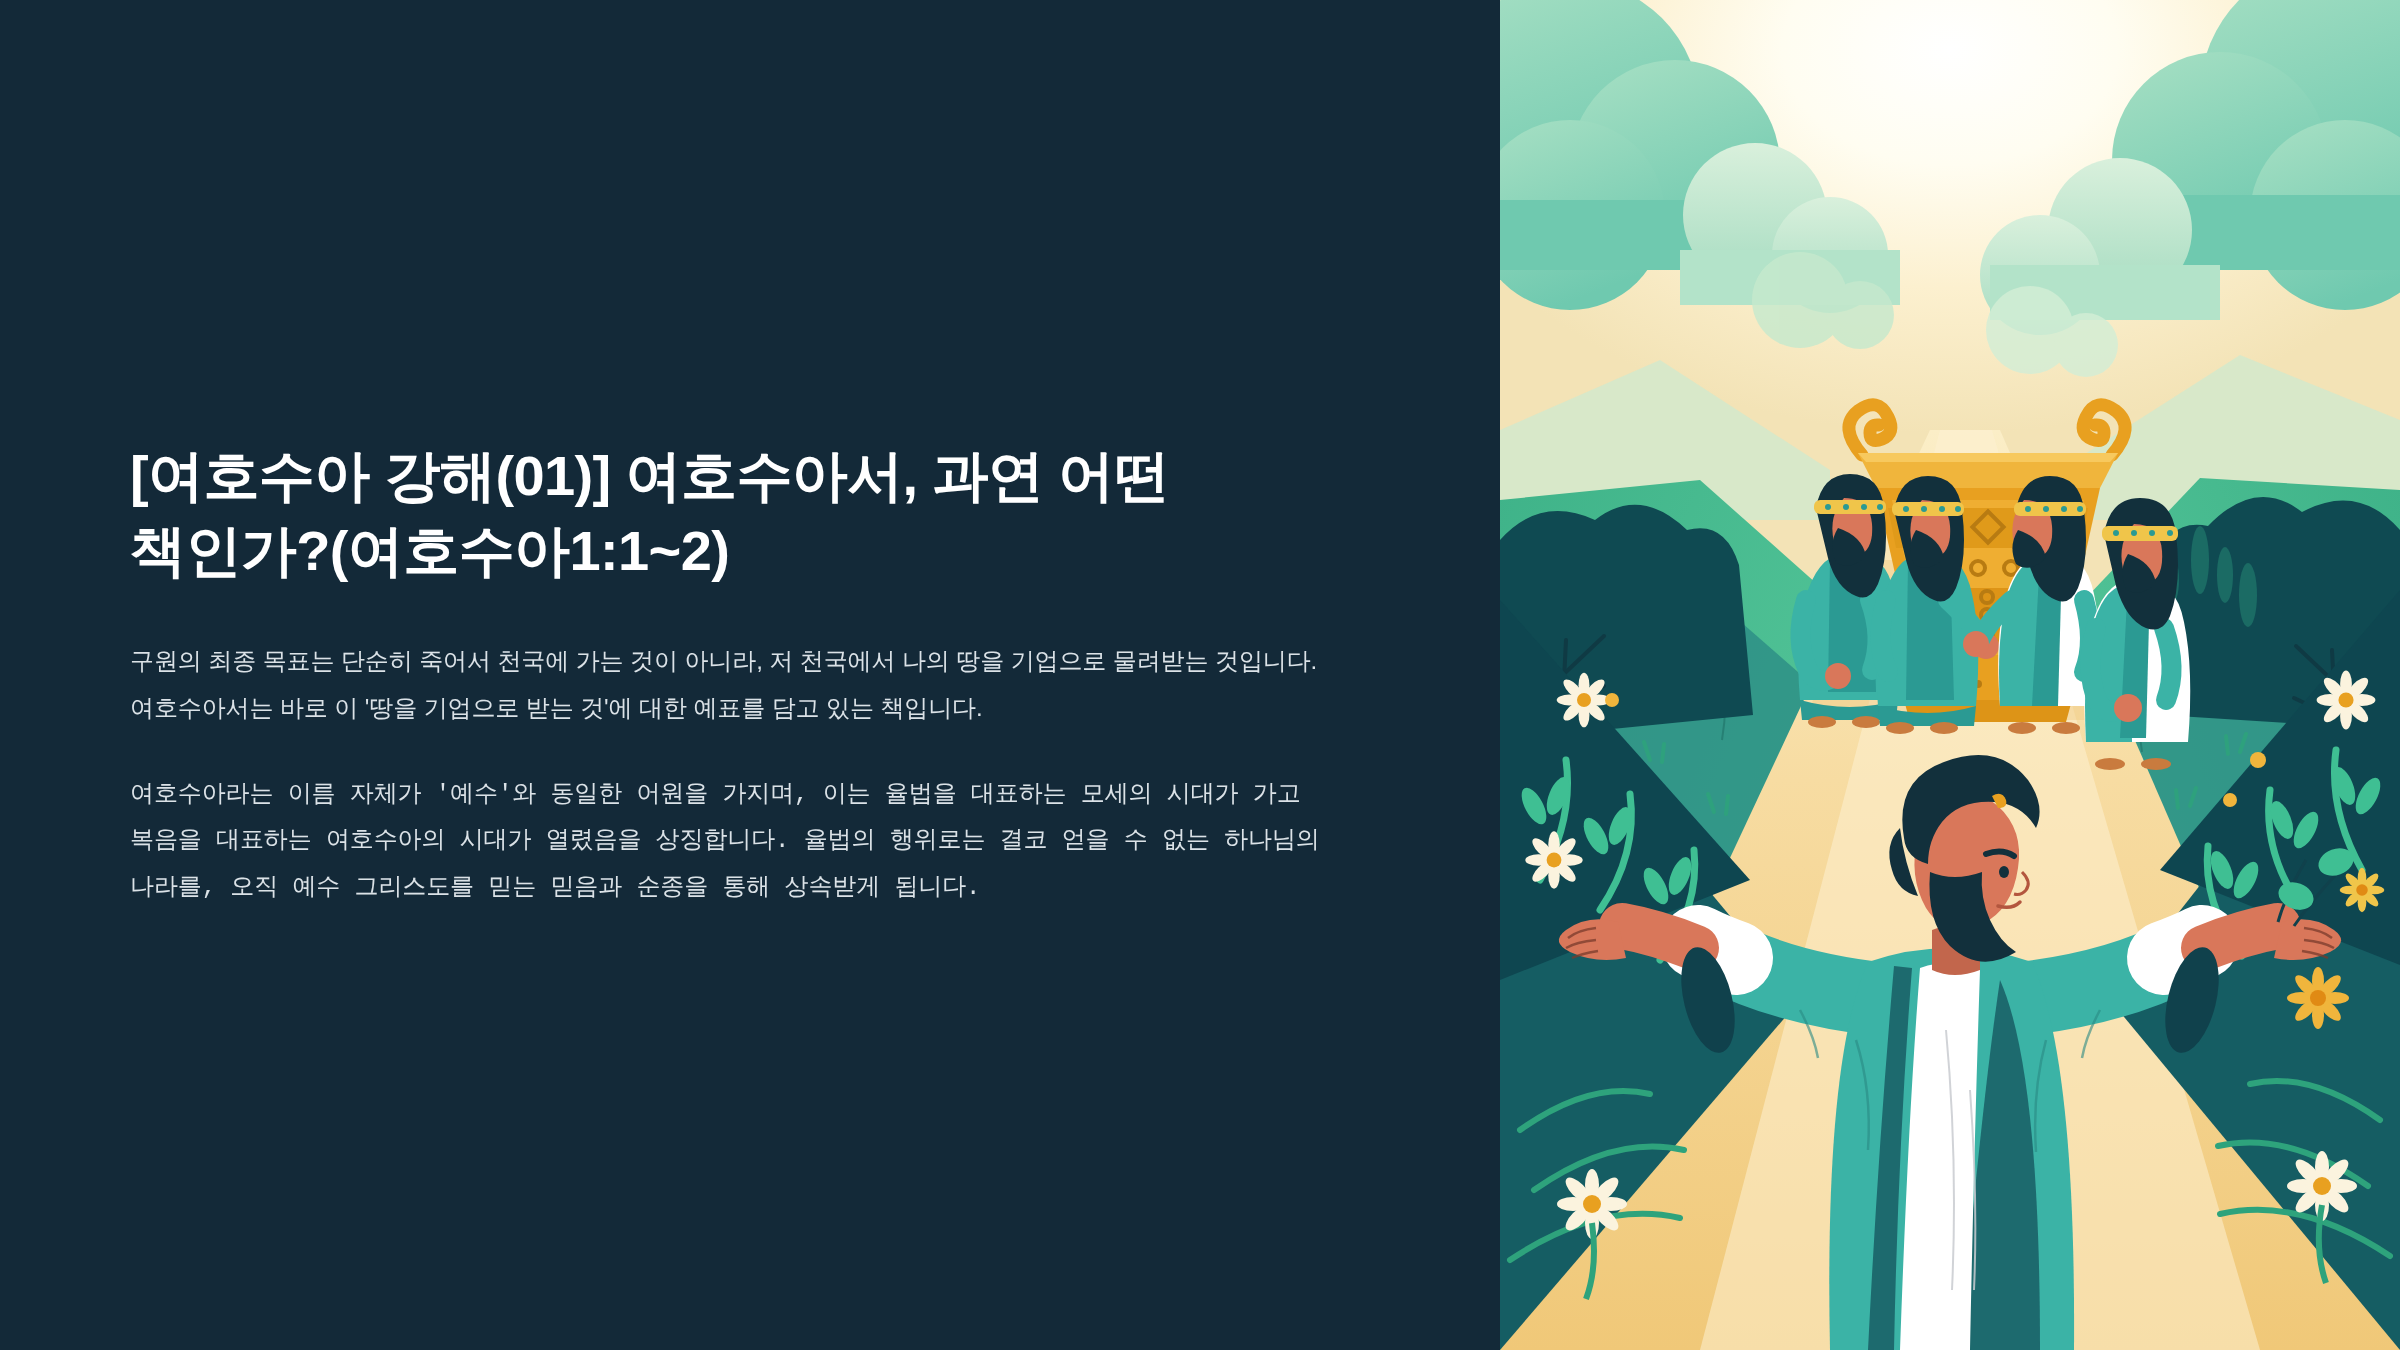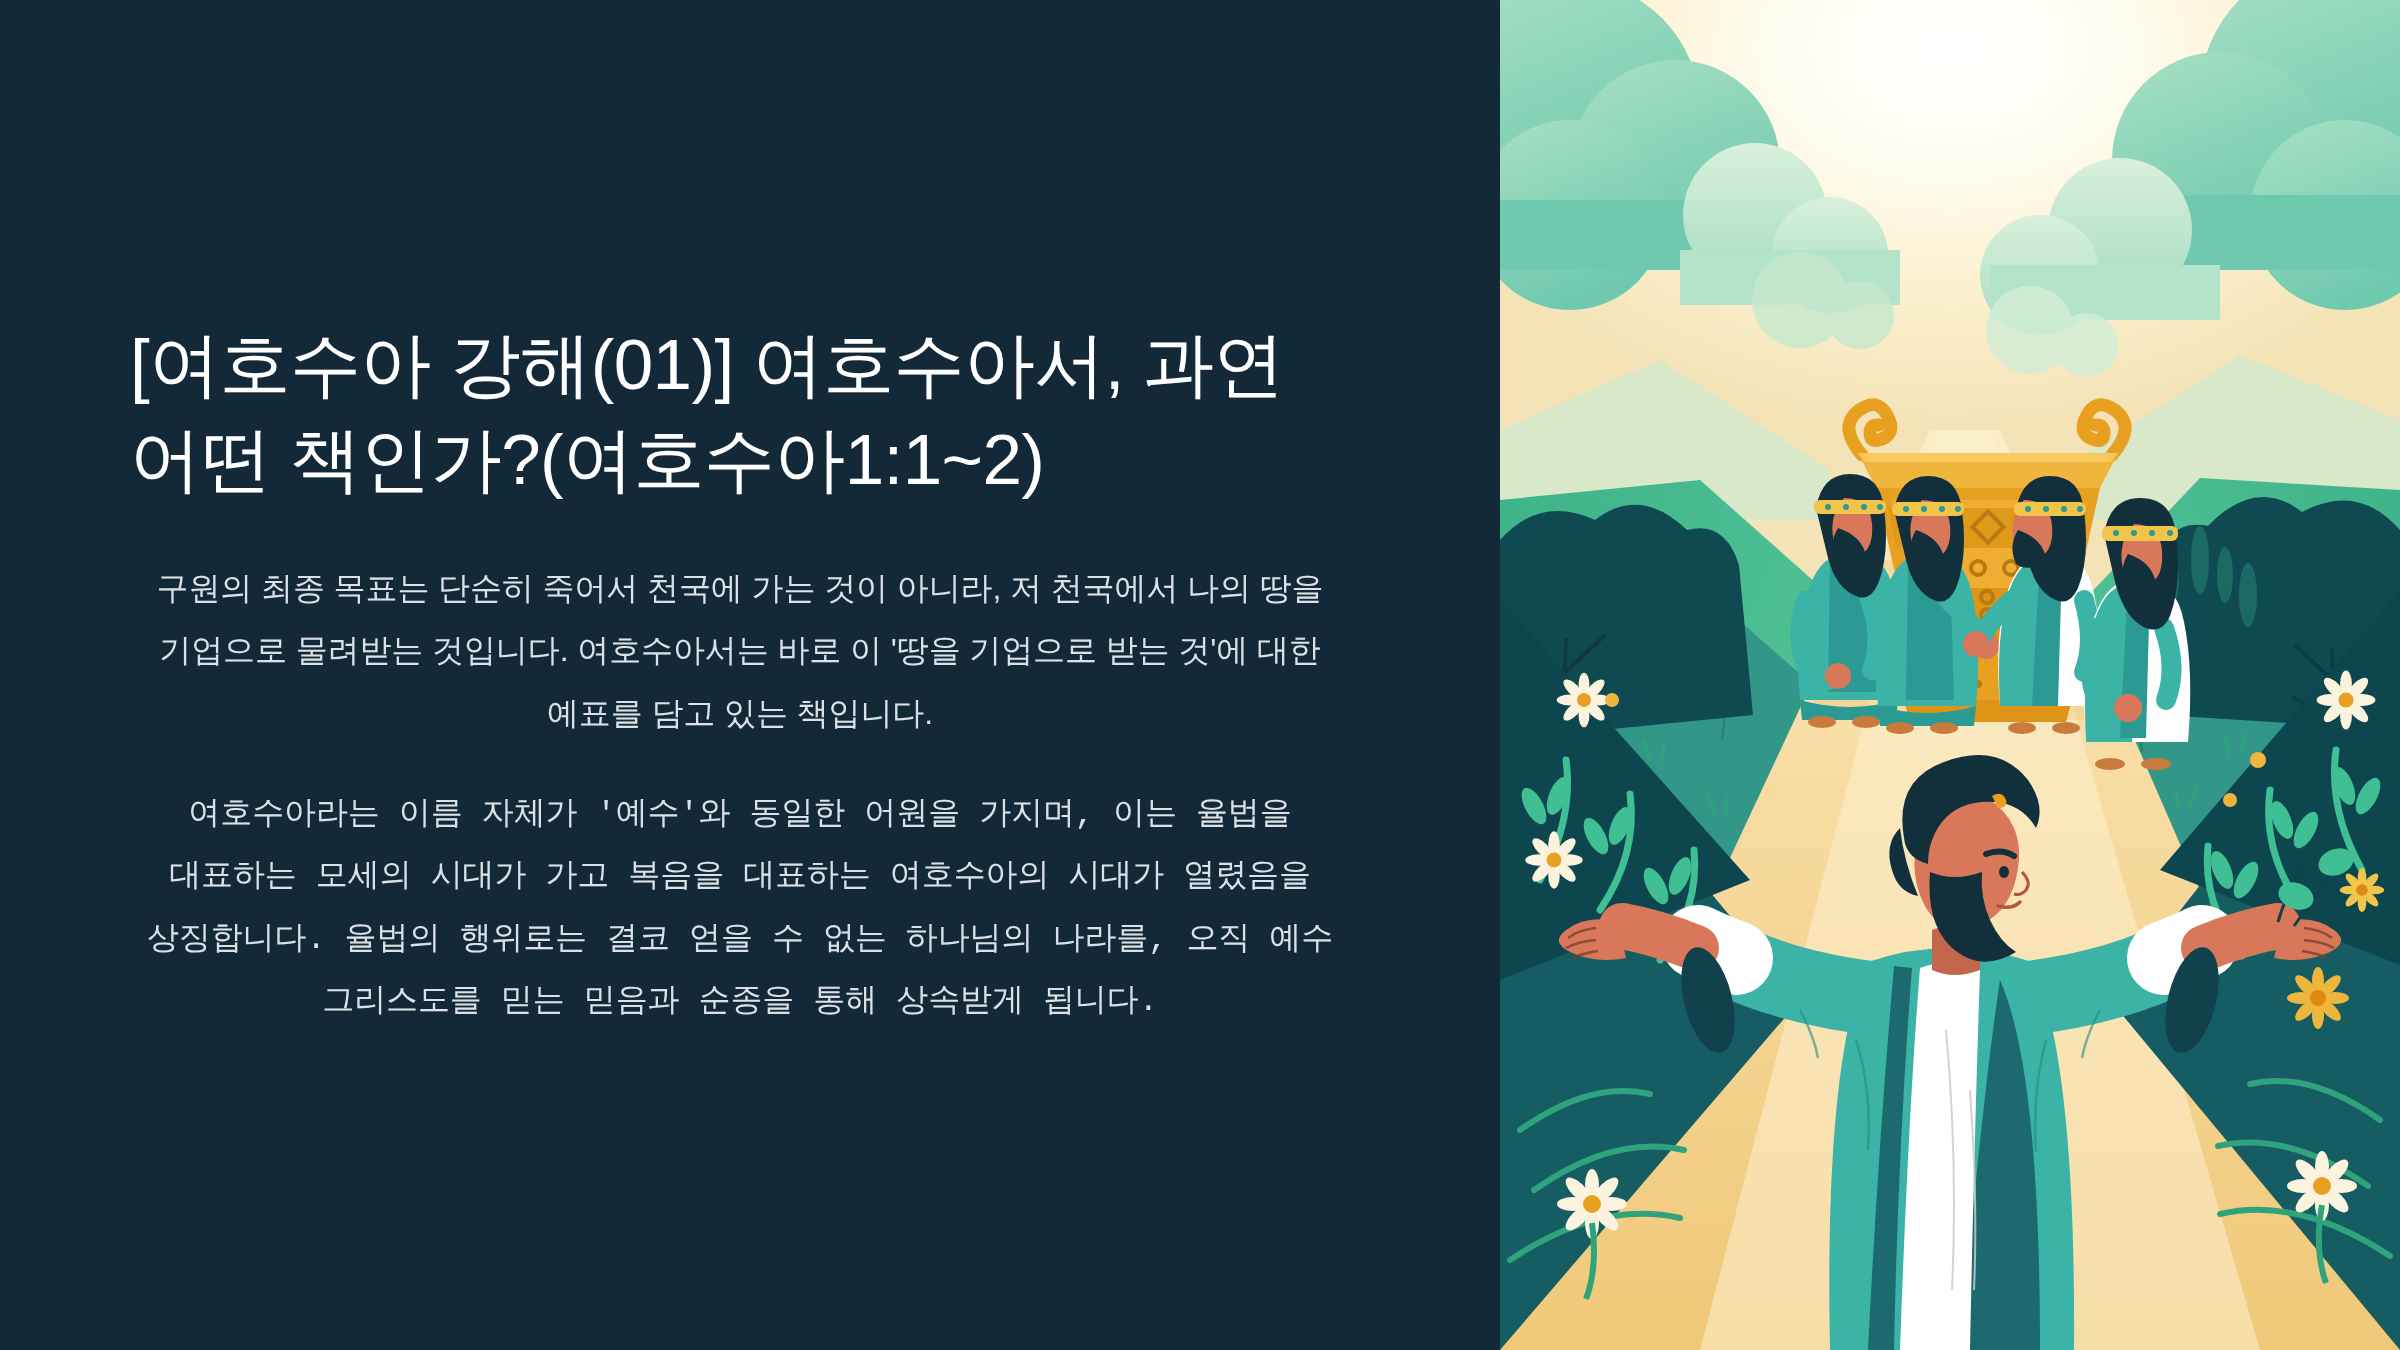--- a/index.html
+++ b/index.html
@@ -22,37 +22,36 @@
     position:relative;
     width:1500px; height:1350px;
     background:#132938;
     flex:0 0 1500px;
     padding:0 130px;
     display:flex;
     flex-direction:column;
     justify-content:center;
   }
   .article-title {
-    font-size:71px;
+    font-size:56px;
     line-height:1.34;
-    font-weight:400;
+    font-weight:700;
     color:#ffffff;
     letter-spacing:-0.6px;
     max-width:1210px;
     margin-bottom:50px;
     word-break:keep-all;
   }
   .para {
-    font-size:32px;
+    font-size:24px;
     line-height:1.95;
     color:#dbe2e7;
     letter-spacing:-0.1px;
     max-width:1220px;
     word-break:keep-all;
-    text-align:center;
   }
   .para + .para { margin-top:40px;font-family:Liberation Mono, monospace; }
 
   
   .art-panel {
     position:relative;
     width:900px; height:1350px;
     flex:0 0 900px;
     overflow:hidden;
     background:#f6e7c3;

